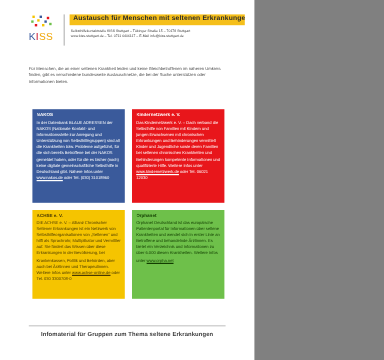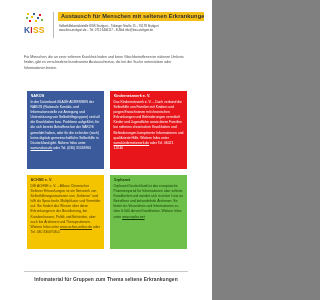--- a/index.html
+++ b/index.html
@@ -41,21 +41,21 @@
     margin-left: 2px;
   }
   #logo-dots span {
     position: absolute;
     width: 2.4px;
     height: 2.4px;
     display: block;
   }
   #logo-word {
     font-size: 8.5px;
-    font-weight: bold;
+    font-weight: normal;
     letter-spacing: 0.2px;
     color: #f0a500;
     line-height: 9px;
     margin-top: 1px;
   }
   #logo-word .k  { color: #3d5c9e; }
   #logo-word .i  { color: #c8112b; }
   #logo-word .s1 { color: #f0a500; }
   #logo-word .s2 { color: #f0a500; }
 

